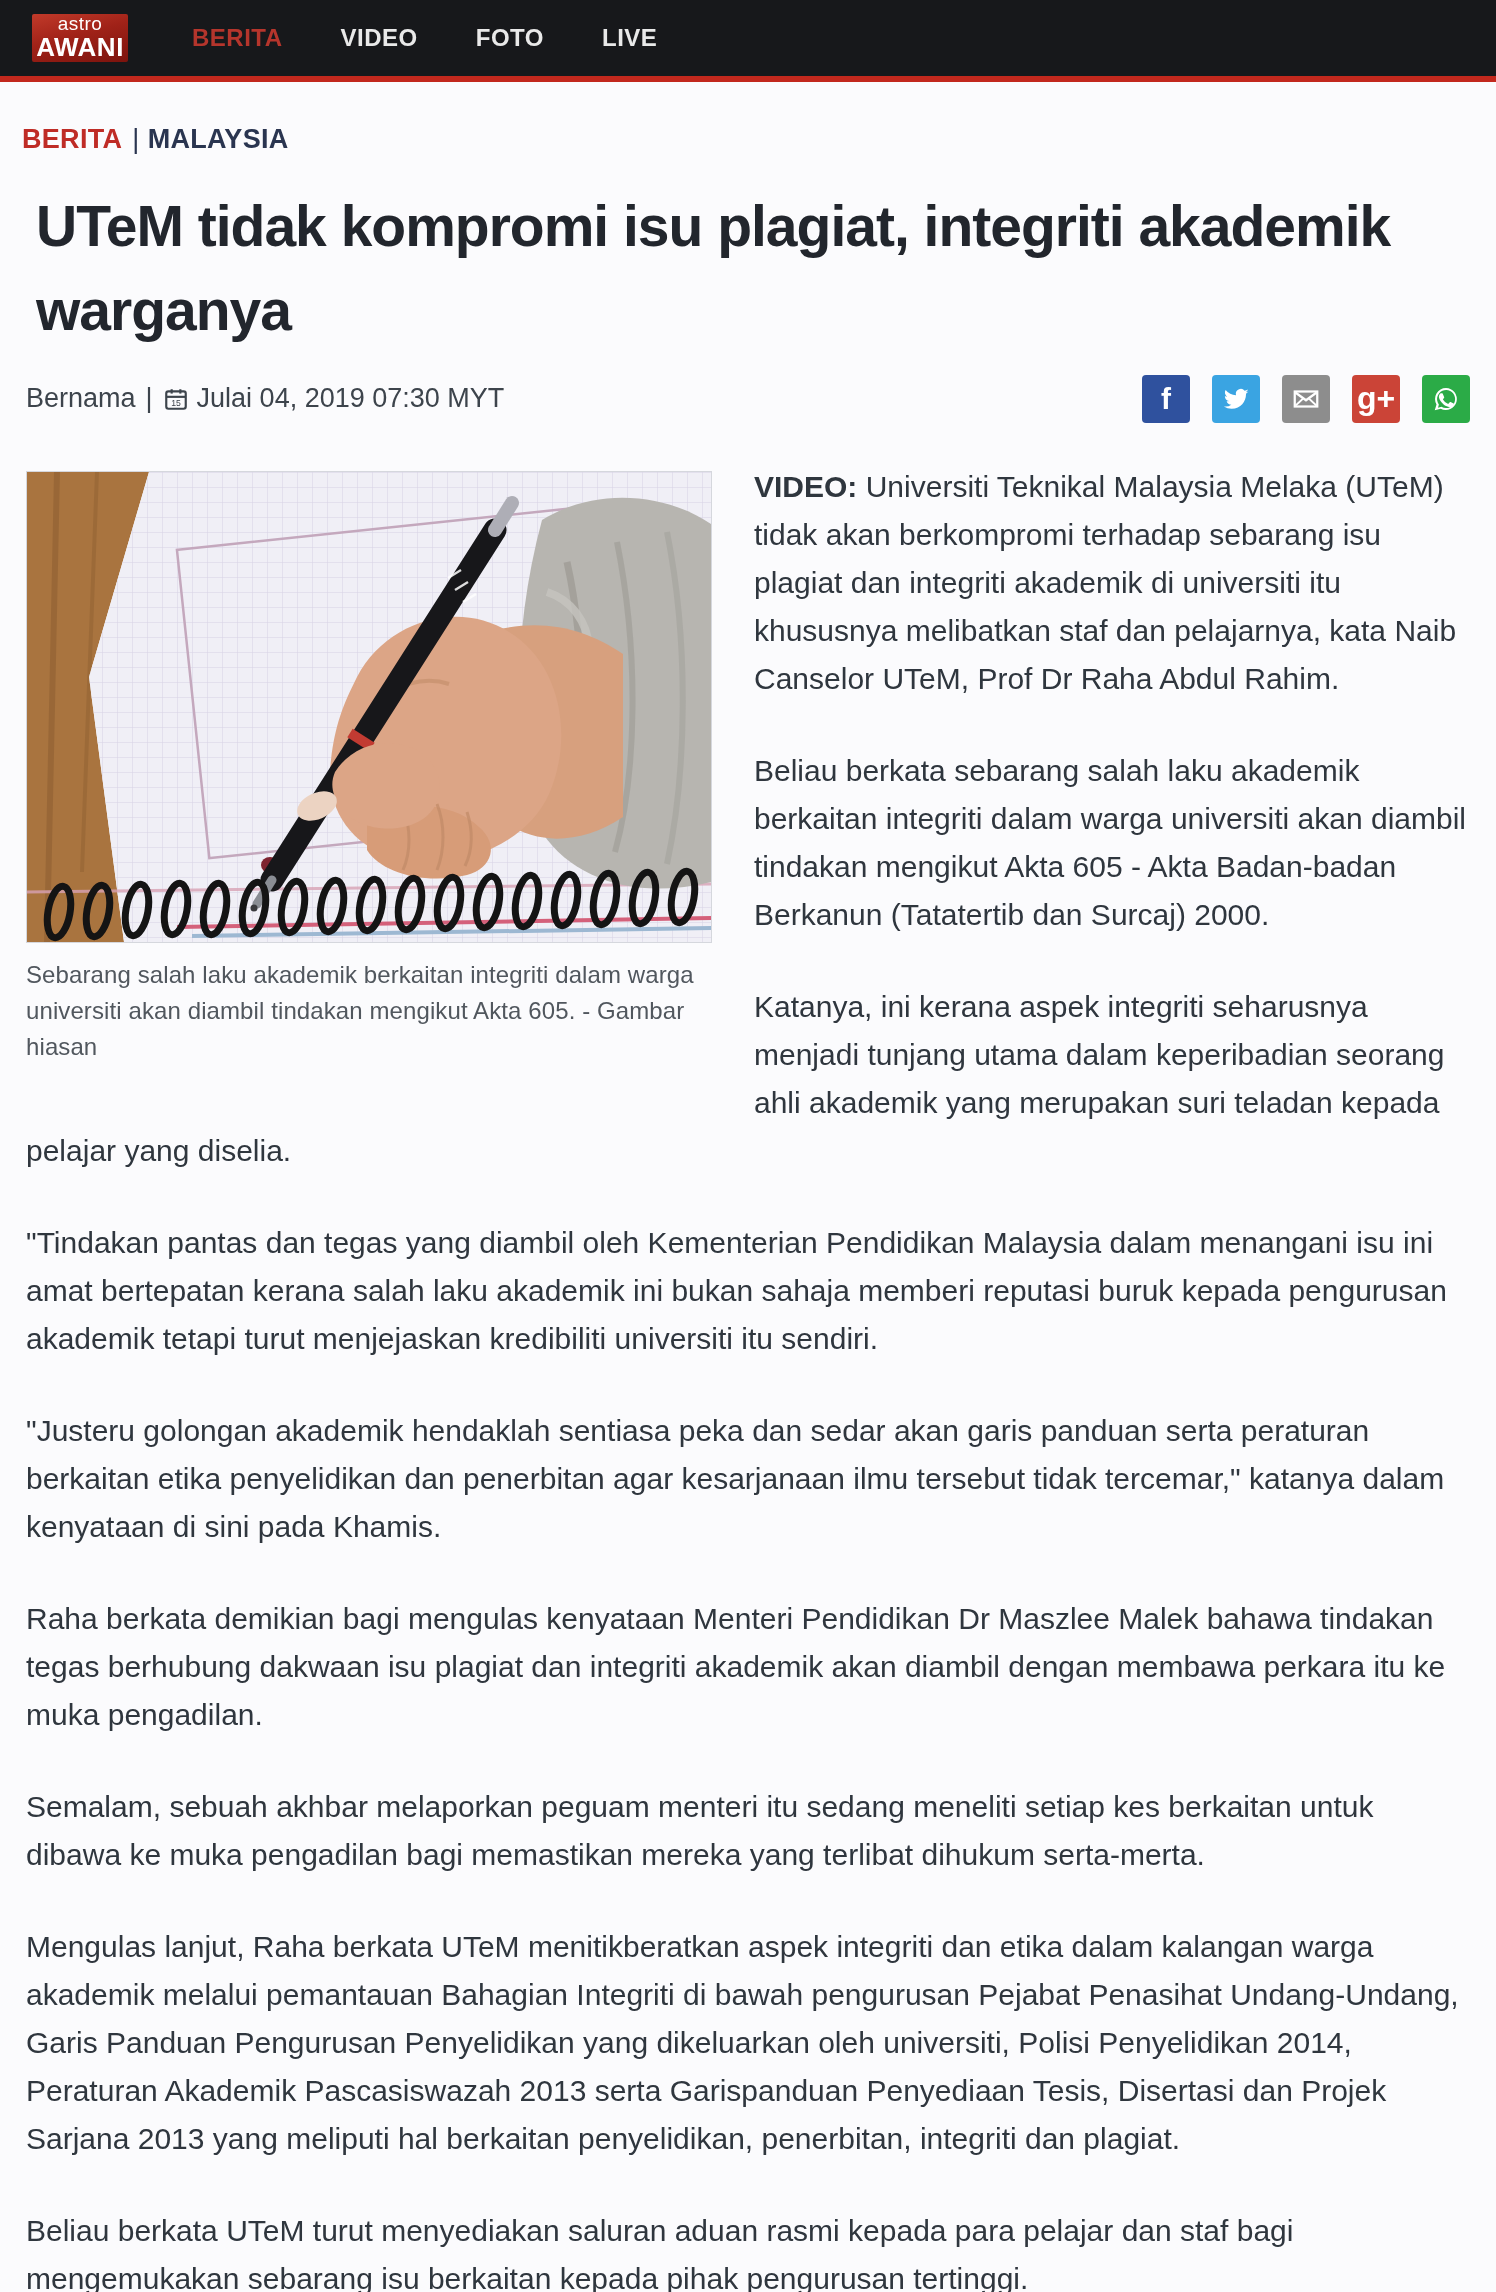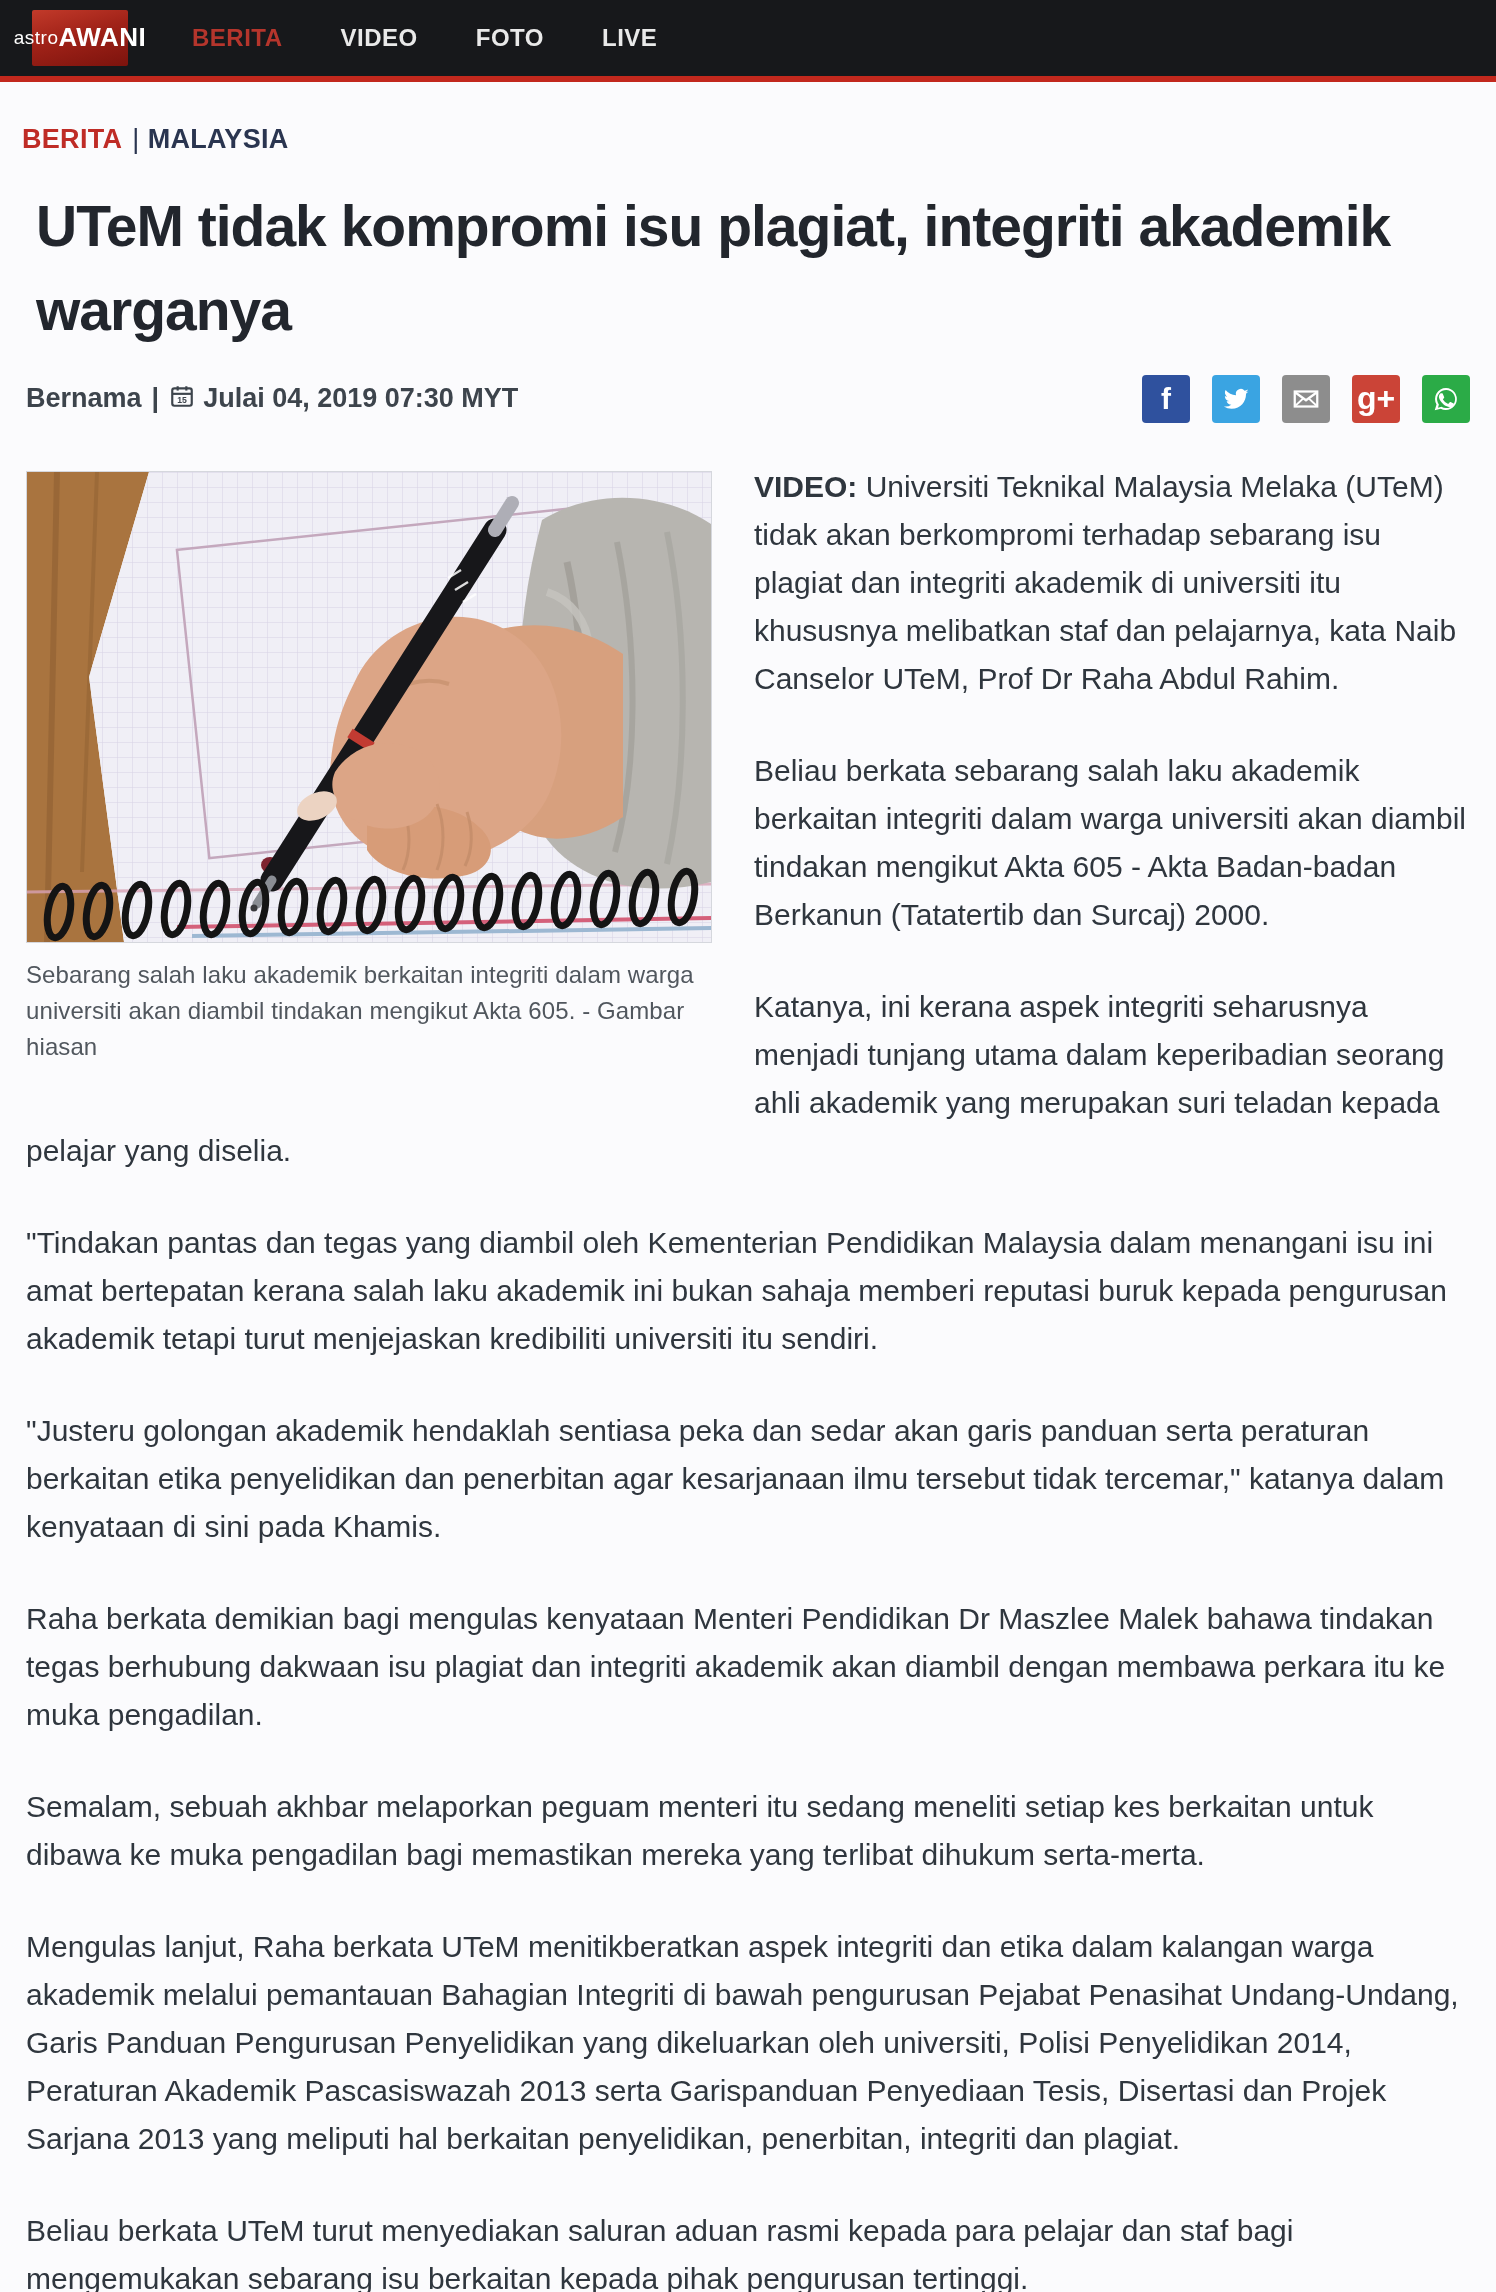--- a/index.html
+++ b/index.html
@@ -11,23 +11,23 @@
     color:#30373f;
   }
   
   .topnav {
     height:82px; background:#17181b;
     border-bottom:6px solid #c2281d;
     display:flex; align-items:center;
     padding-left:32px;
   }
   .logo {
-    width:96px; height:56px; border-radius:2px;
+    width:96px; height:48px; border-radius:2px;
     background:linear-gradient(165deg,#c23a2a 0%, #a02218 45%, #7c130d 100%);
-    color:#fff; display:flex; flex-direction:row;
+    color:#fff; display:flex; flex-direction:column;
     align-items:center; justify-content:center; line-height:1.05;
     cursor:pointer;
   }
   .logo .l1 { font-size:19px; font-weight:normal; letter-spacing:.5px; }
   .logo .l2 { font-size:26px; font-weight:bold; letter-spacing:.5px; }
   .nav-items { display:flex; gap:58px; margin-left:64px; }
   .nav-item {
     font-size:24px; font-weight:bold; letter-spacing:.5px;
     color:#e9e9e9; cursor:pointer;
   }
@@ -43,21 +43,21 @@
   h1.headline {
     margin:30px 36px 22px; max-width:1440px;
     font-size:57px; line-height:1.47; letter-spacing:-1px;
     color:#22262d; font-weight:bold;
   }
   
   .byline-row {
     margin:4px 26px 40px; display:flex;
     justify-content:space-between; align-items:center;
   }
-  .byline { font-size:27px; color:#3d444c; display:flex; align-items:flex-start;font-weight:bold; }
+  .byline { font-size:27px; color:#3d444c; display:flex; align-items:center; }
   .byline .bsep { margin:0 10px; color:#3d444c; }
   .cal-icon { width:26px; height:26px; margin-right:8px; }
   .share { display:flex; gap:22px; }
   .share-btn {
     width:48px; height:48px; border-radius:4px; color:#fff;
     display:flex; align-items:center; justify-content:center;
     font-size:30px; font-weight:bold; cursor:pointer;
   }
   .share-btn svg { width:30px; height:30px; }
   .share-btn.gplus { font-size:32px; }

